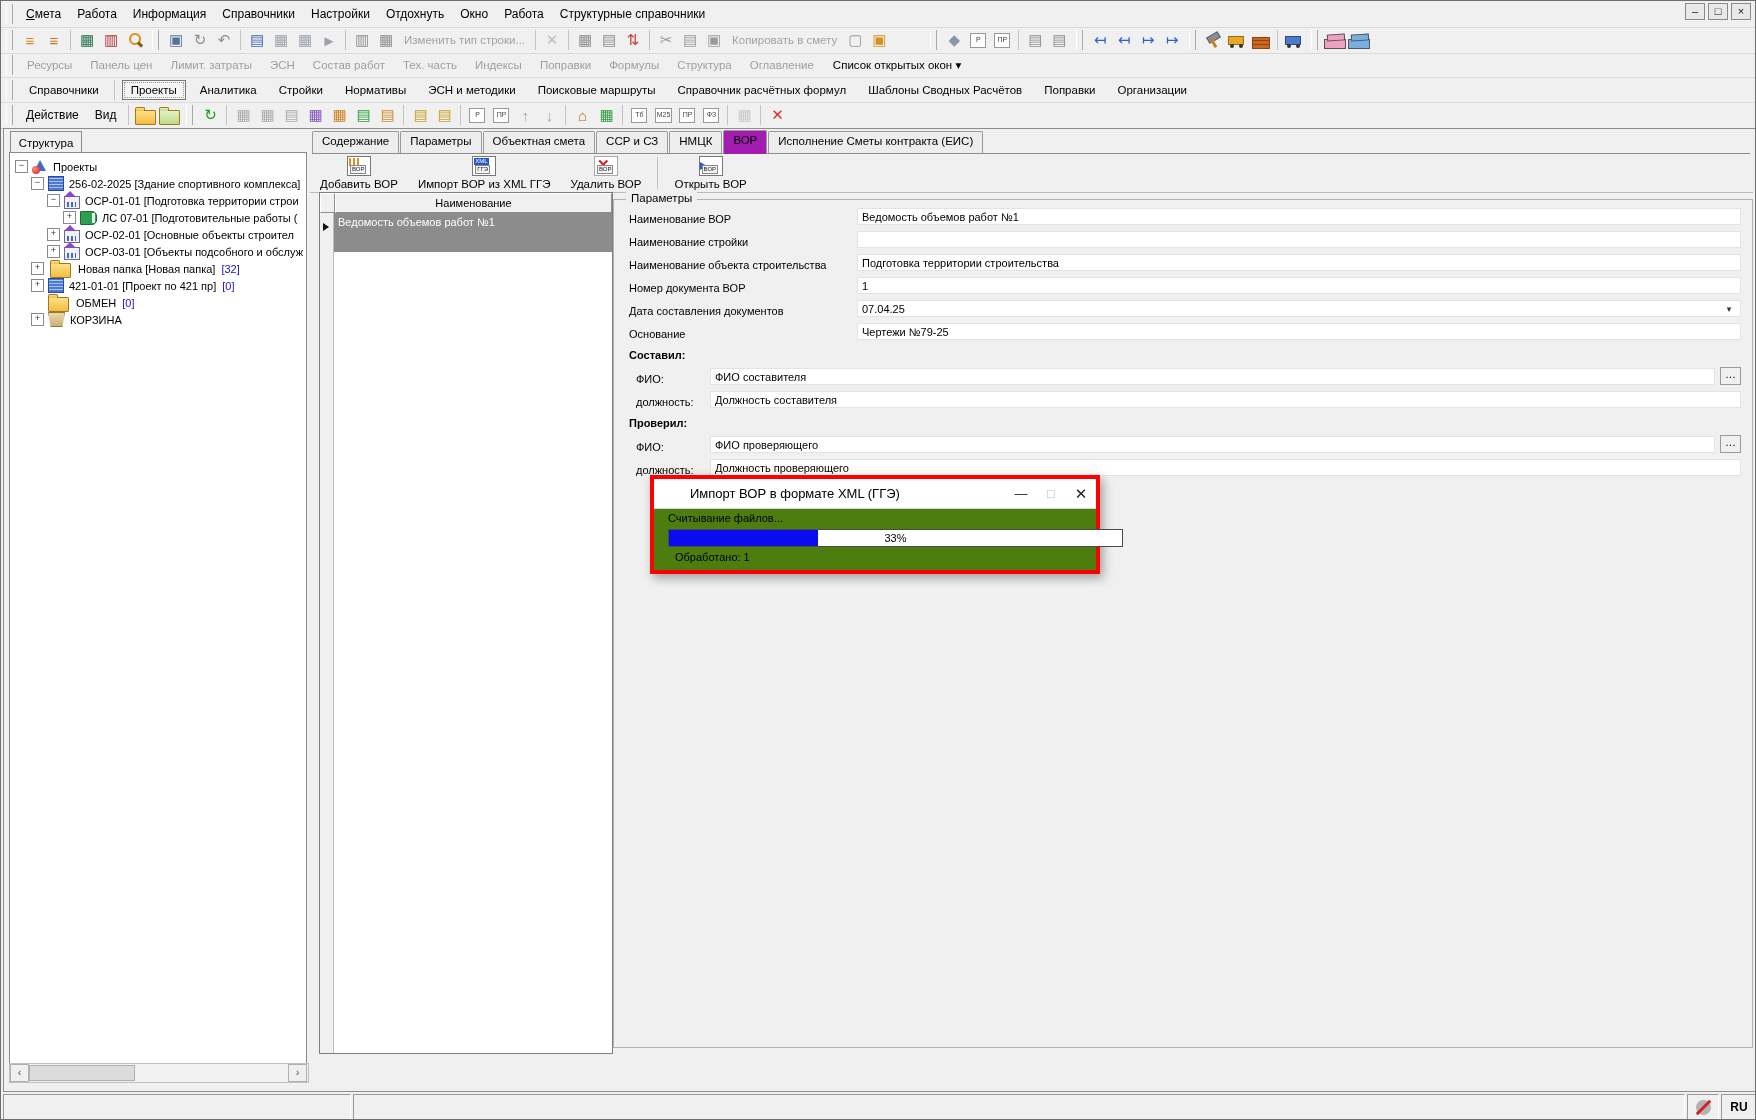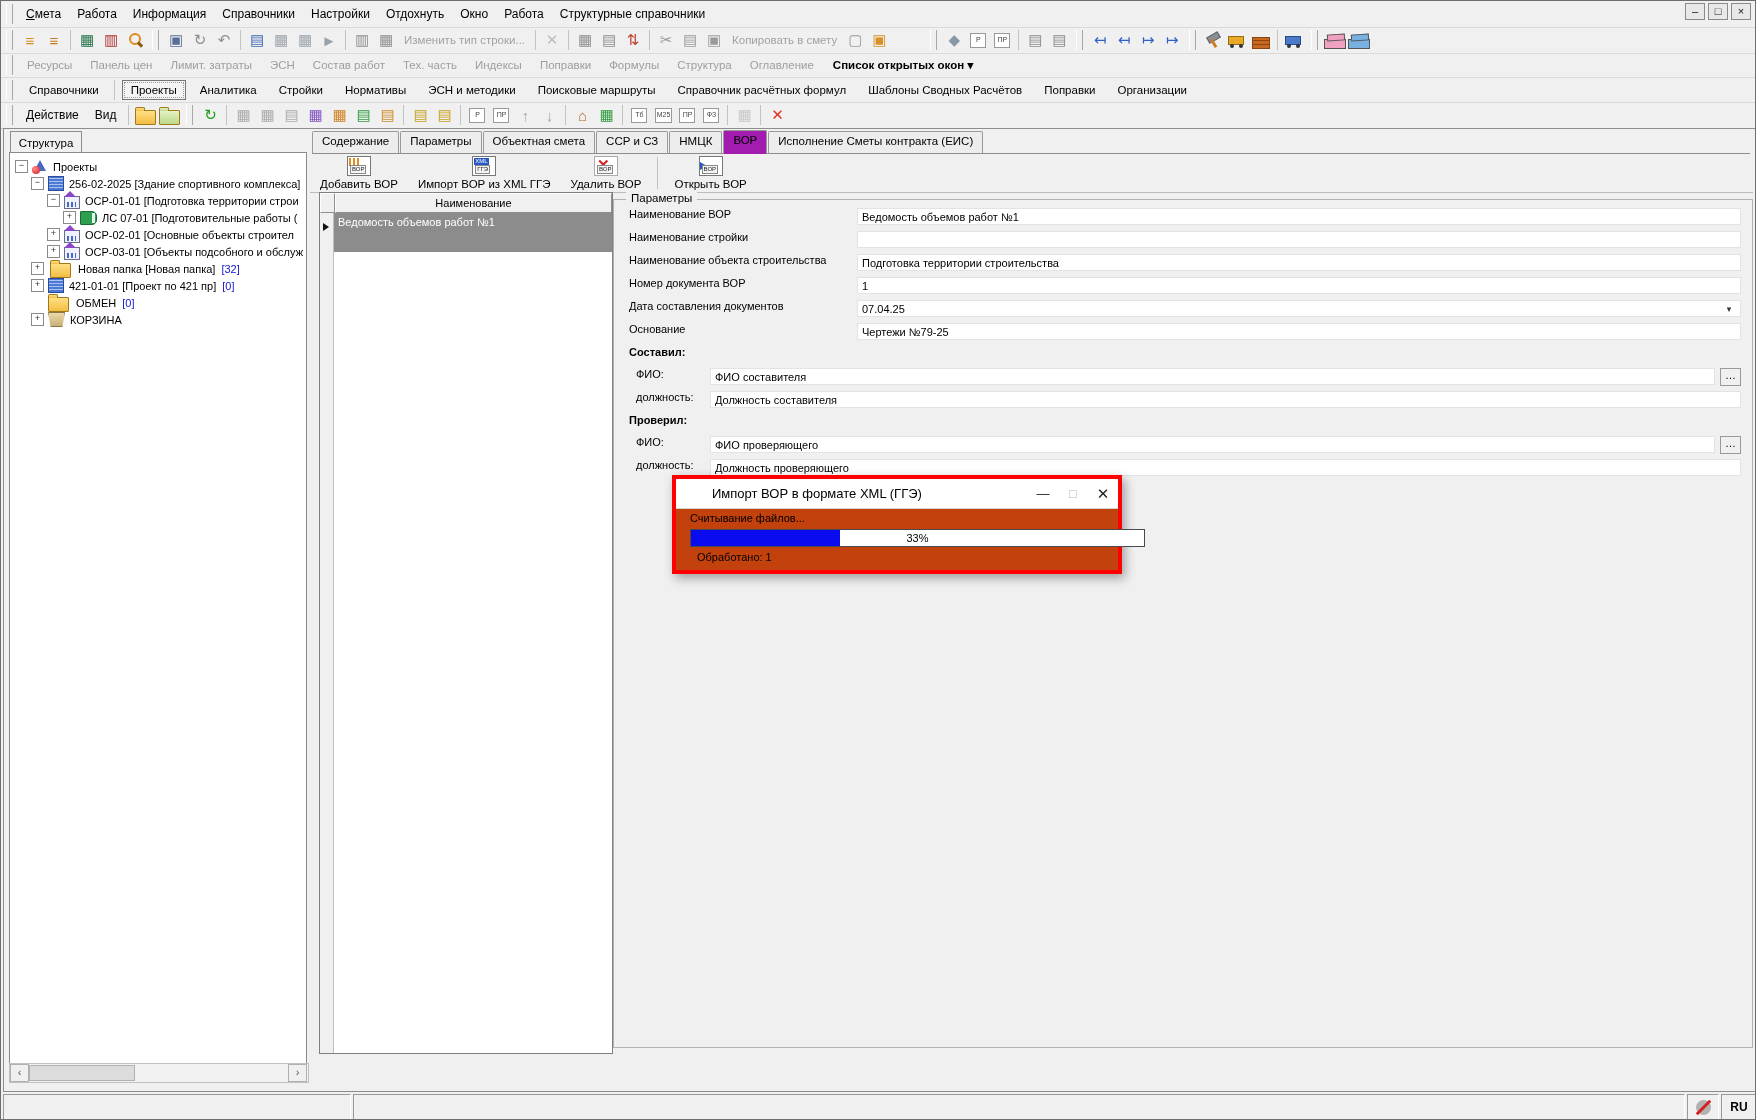--- a/index.html
+++ b/index.html
@@ -22,21 +22,21 @@
       padding:1px 1px;min-width:12px;text-align:center;flex:none;height:11px}
   
   .winbtns{position:absolute;right:4px;top:2px;display:flex;gap:3px}
   .winbtn{width:18px;height:15px;font-size:11px;line-height:14px;text-align:center;
           color:#111;border:1px solid #8a8a8a;background:#e8e8e8}
   
   #menubar{top:0;height:26px;border-bottom:1px solid #dadada}
   #toolbar-main{top:26px;height:26px;border-bottom:1px solid #dadada}
   #doc-strip{top:52px;height:24px;border-bottom:1px solid #dadada}
   #doc-strip .strip-item{color:#9e9e9e;font-size:11.5px;margin:0 9px;white-space:nowrap}
-  #open-windows{color:#000;font-weight:bold;font-size:11.5px;margin-left:10px;white-space:nowrap}
+  #open-windows{color:#000;font-weight:normal;font-size:11.5px;margin-left:10px;white-space:nowrap}
   #wtabs{top:76px;height:25px;border-bottom:1px solid #dadada}
   .wtab{font-size:11.5px;padding:3px 8px;margin:0 3px;white-space:nowrap}
   .wtab.active{border:1px solid #767676;background:#f4f4f4;outline:1px dotted #9a9a9a;outline-offset:-3px}
   #actionbar{top:101px;height:26px;border-bottom:1px solid #c9c9c9}
   
   #main{position:absolute;left:2px;top:127px;width:1751px;height:962px;
         border:1px solid #8d8d8d;background:#f0f0f0}
   
   #struct-tab{position:absolute;left:6px;top:2px;width:70px;height:21px;
       border:1px solid #8d8d8d;border-bottom:none;background:#f0f0f0;
@@ -78,43 +78,43 @@
       border-right:1px solid #bdbdbd}
   #gutter-pointer{position:absolute;left:3px;top:10px;width:0;height:0;
       border-top:4px solid transparent;border-bottom:4px solid transparent;border-left:6px solid #111}
   #sel-row{position:absolute;left:14px;top:20px;right:0;height:39px;background:#8c8c8c;
       color:#fff;font-size:11px;padding:3px 4px;box-sizing:border-box}
   
   #groupbox{position:absolute;left:609px;top:70px;width:1138px;height:847px;
       border:1px solid #b2b2b2}
   #group-label{position:absolute;left:12px;top:-8px;background:#f0f0f0;padding:0 5px;font-size:11.5px}
   #form-rows{position:absolute;left:625px;top:79px;width:1112px}
-  .frow{display:flex;align-items:flex-start;height:17px;margin-bottom:6px;font-size:11px}
+  .frow{display:flex;align-items:flex-end;height:17px;margin-bottom:6px;font-size:11px}
   .frow .flbl{width:228px;flex:none;white-space:nowrap}
   .frow.sub .flbl{width:74px;margin-left:7px}
   .frow.section{font-weight:bold;height:15px;margin-bottom:7px}
   .ffield{flex:1;height:17px;background:#fff;border:1px solid #e3e3e3;box-sizing:border-box;
       padding:1px 4px;white-space:nowrap;overflow:hidden;display:flex;align-items:center}
   .combo-arrow{flex:none;width:14px;text-align:center;color:#333;font-size:9px}
   .dots-btn{flex:none;width:19px;height:16px;margin-left:5px;background:#f0f0f0;
       border:1px solid #9a9a9a;font-size:11px;line-height:13px;text-align:center}
   
   #btn-strip{position:absolute;left:306px;top:925px;width:1443px;height:36px;border-top:1px solid #bcbcbc}
   .footbtn{position:absolute;top:6px;width:95px;height:24px;background:#f0f0f0;color:#9d9d9d;
       font-size:11.5px;border:1px solid #9a9a9a;
       box-shadow:inset 1px 1px 0 #ffffff, inset -1px -1px 0 #b9b9b9;
       display:flex;align-items:center;justify-content:center}
   #apply-btn{left:1246px}#cancel-btn{left:1345px}
   
   #statusbar{position:absolute;left:0;top:1091px;width:1756px;height:29px;background:#f0f0f0}
   .spanel{position:absolute;top:2px;height:24px;border:1px solid;border-color:#9a9a9a #ffffff #ffffff #9a9a9a;
       background:#f0f0f0;display:flex;align-items:center;justify-content:center}
   
-  #dialog{position:absolute;left:671px;top:474px;width:450px;height:99px;box-sizing:border-box;
-      border:4px solid #ff0000;background:#c2410c;box-shadow:3px 4px 10px rgba(0,0,0,.35)}
+  #dialog{position:absolute;left:649px;top:474px;width:450px;height:99px;box-sizing:border-box;
+      border:4px solid #ff0000;background:#4d7c0f;box-shadow:3px 4px 10px rgba(0,0,0,.35)}
   #dlg-title{height:29px;background:#ffffff;border-bottom:1px solid #d4d4d4;display:flex;align-items:center}
   #dlg-title .ttext{font-size:13px;margin-left:36px;flex:1}
   .dlg-ctl{width:30px;text-align:center;font-size:13px;color:#222}
   .dlg-ctl.dim{color:#b9b9b9}
   #dlg-body{position:relative;height:60px}
   #dlg-status{position:absolute;left:14px;top:3px;font-size:11px}
   #dlg-bar{position:absolute;left:14px;top:20px;width:455px;height:18px;background:#fff;
       border:1px solid #4a4a4a;box-sizing:border-box}
   #dlg-fill{position:absolute;left:0;top:0;bottom:0;background:#0b0bf0}
   #dlg-pct{position:absolute;left:0;right:0;top:2px;text-align:center;font-size:11px;color:#000}

